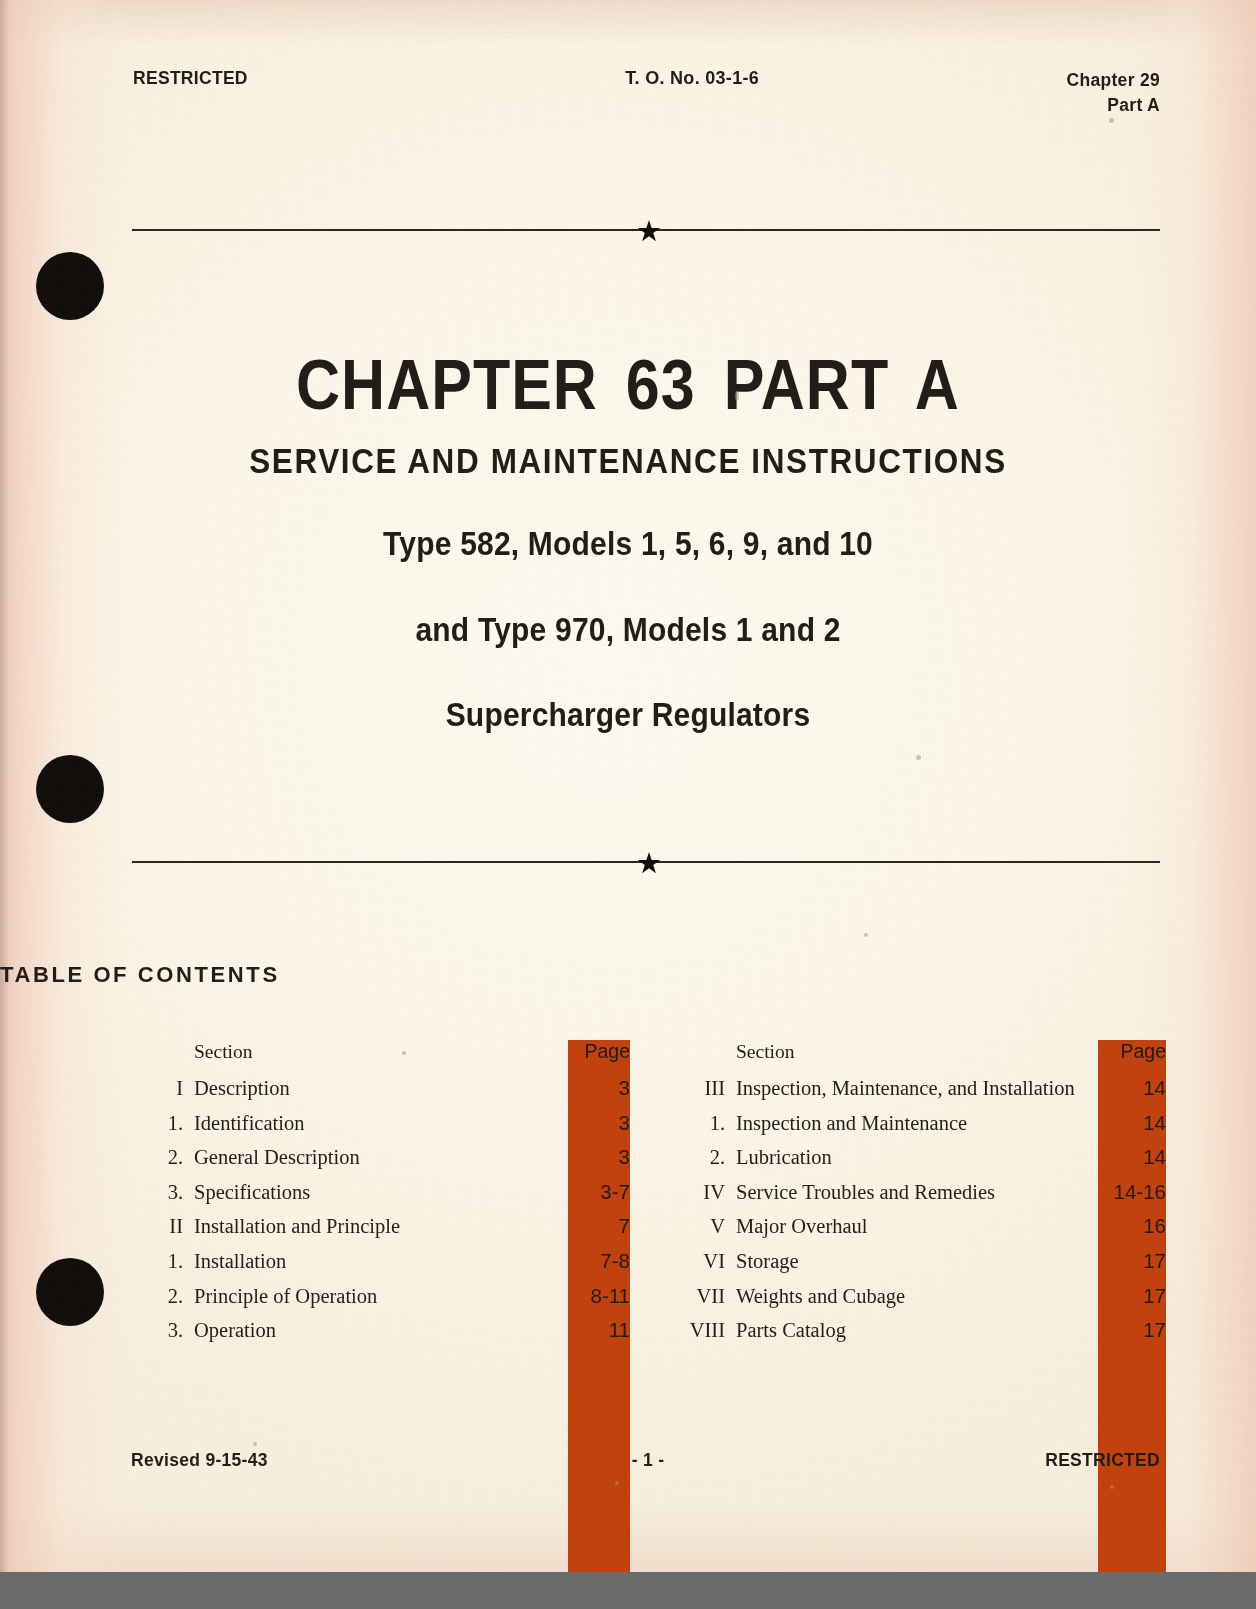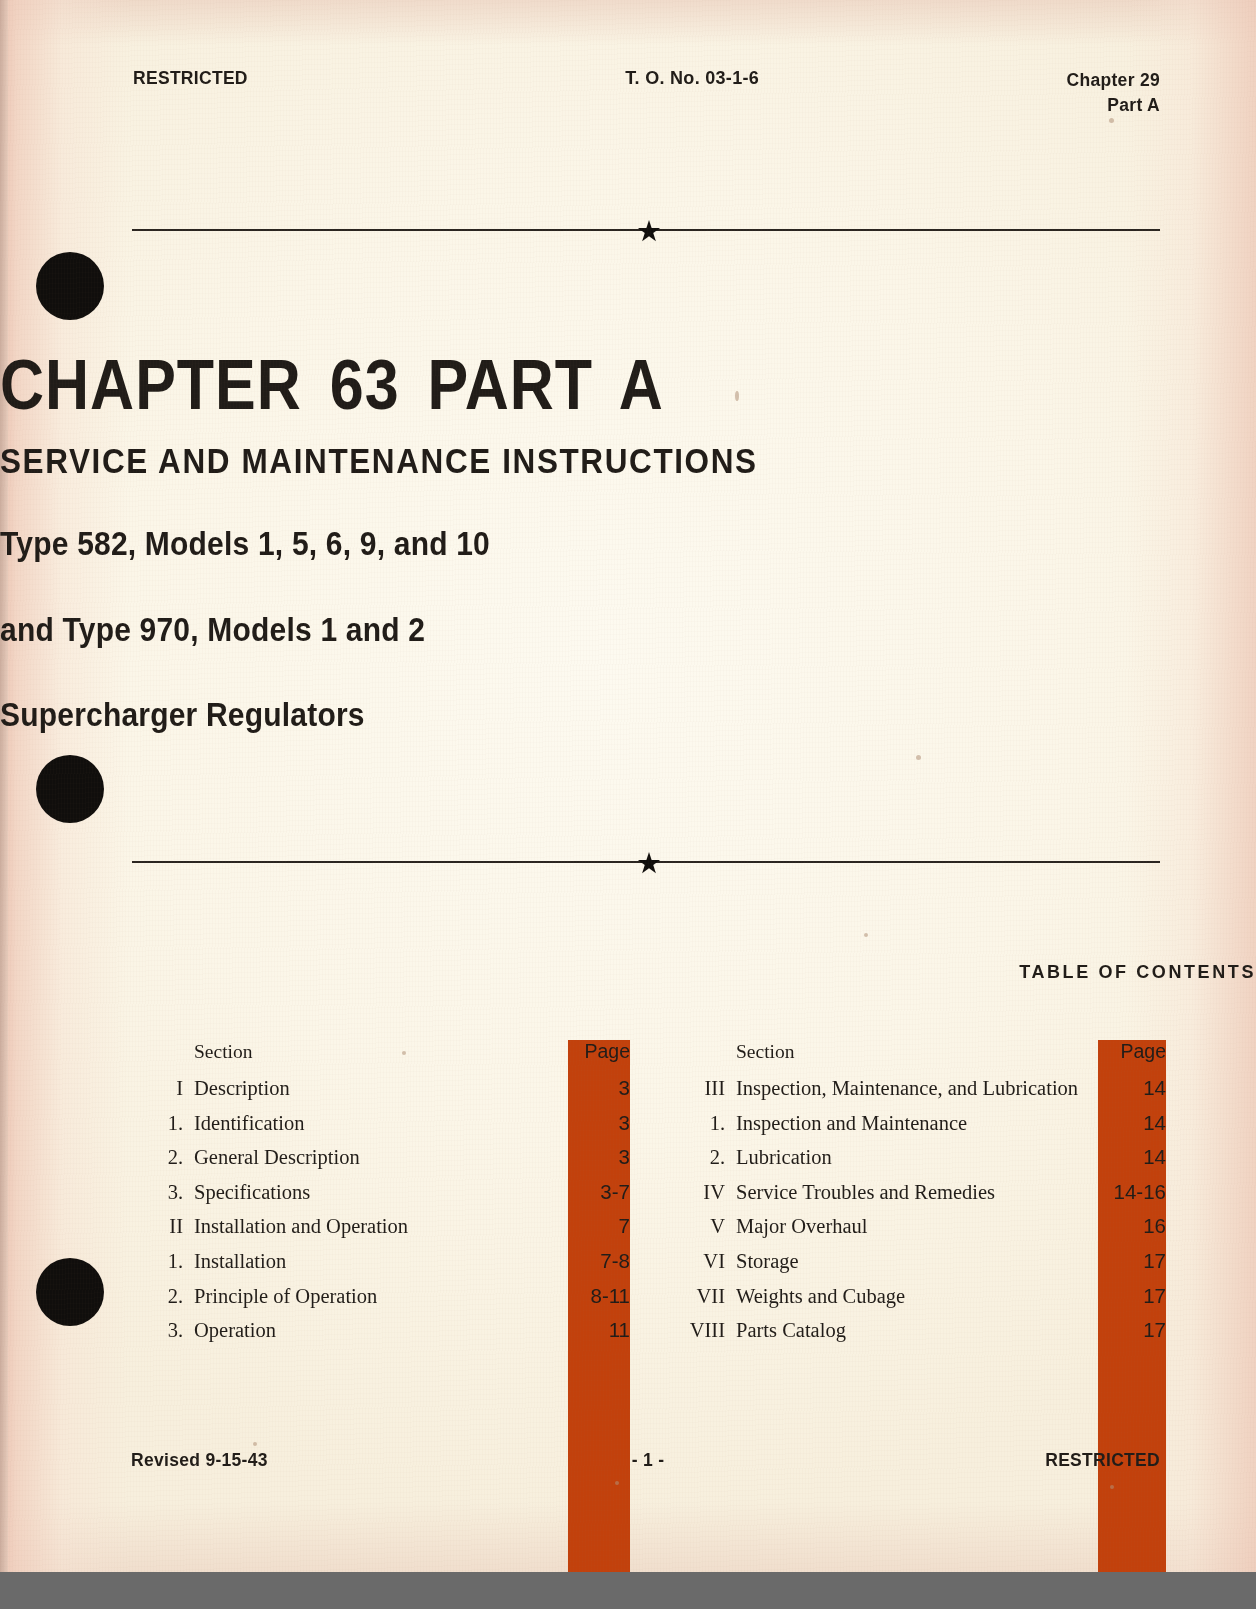--- a/index.html
+++ b/index.html
@@ -111,20 +111,21 @@
     top: -4px;
     font-size: 29px;
     line-height: 1;
     color: #100e0c;
   }
 
   
   .title-block {
     position: absolute;
     left: 0; right: 0;
+    text-align: center;
   }
   .chapter-title {
     font-size: 61px;
     font-weight: bold;
     letter-spacing: 1px;
     word-spacing: 10px;
     transform: scaleY(1.16);
     transform-origin: center top;
     white-space: nowrap;
   }
@@ -148,22 +149,22 @@
     letter-spacing: .2px;
     transform: scaleY(1.12);
     white-space: nowrap;
   }
 
   
   .toc-heading {
     position: absolute;
     left: 0; right: 0;
     top: 962px;
-    text-align: right;
-    font-size: 18px;
+    text-align: left;
+    font-size: 22px;
     font-weight: bold;
     letter-spacing: 2.6px;
   }
   .toc {
     position: absolute;
     top: 1040px;
     left: 131px;
     width: 1035px;
     display: flex;
     gap: 37px;
@@ -295,21 +296,21 @@
             <div class="label">General Description</div>
             <div class="page">3</div>
           </div>
           <div class="toc-row sub">
             <div class="num">3.</div>
             <div class="label">Specifications</div>
             <div class="page">3-7</div>
           </div>
           <div class="toc-row section">
             <div class="num">II</div>
-            <div class="label">Installation and Operation</div>
+            <div class="label">Installation and Principle</div>
             <div class="page">7</div>
           </div>
           <div class="toc-row sub">
             <div class="num">1.</div>
             <div class="label">Installation</div>
             <div class="page">7-8</div>
           </div>
           <div class="toc-row sub">
             <div class="num">2.</div>
             <div class="label">Principle of Operation</div>
@@ -324,21 +325,21 @@
     </div>
     <div class="toc-col right">
       <div class="toc-row head">
         <div class="num"></div>
         <div class="label">Section</div>
         <div class="page">Page</div>
       </div>
       <div id="toc-right-rows">
           <div class="toc-row section">
             <div class="num">III</div>
-            <div class="label">Inspection, Maintenance, and Lubrication</div>
+            <div class="label">Inspection, Maintenance, and Installation</div>
             <div class="page">14</div>
           </div>
           <div class="toc-row sub">
             <div class="num">1.</div>
             <div class="label">Inspection and Maintenance</div>
             <div class="page">14</div>
           </div>
           <div class="toc-row sub">
             <div class="num">2.</div>
             <div class="label">Lubrication</div>

